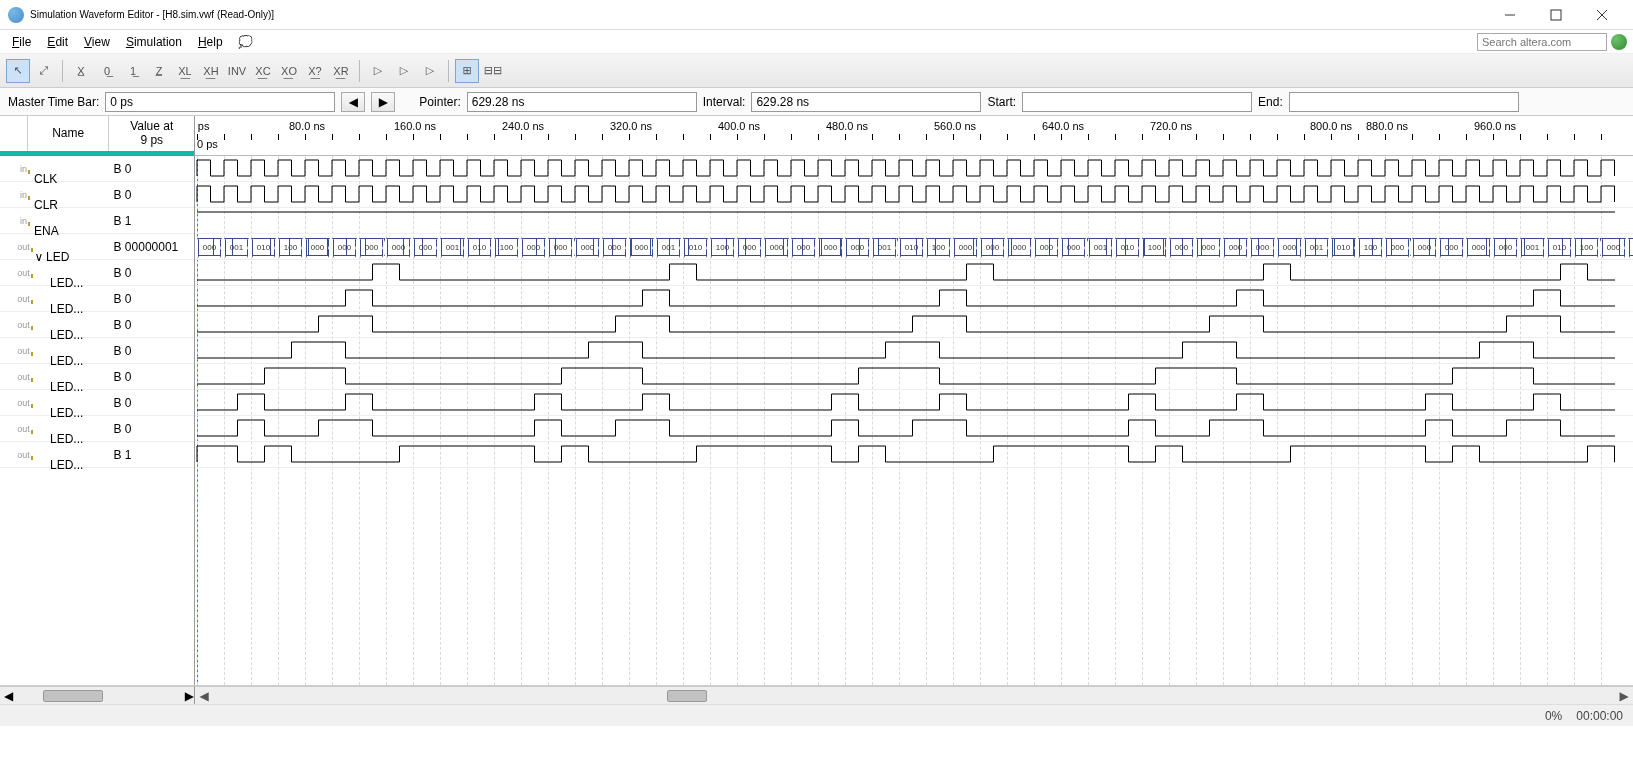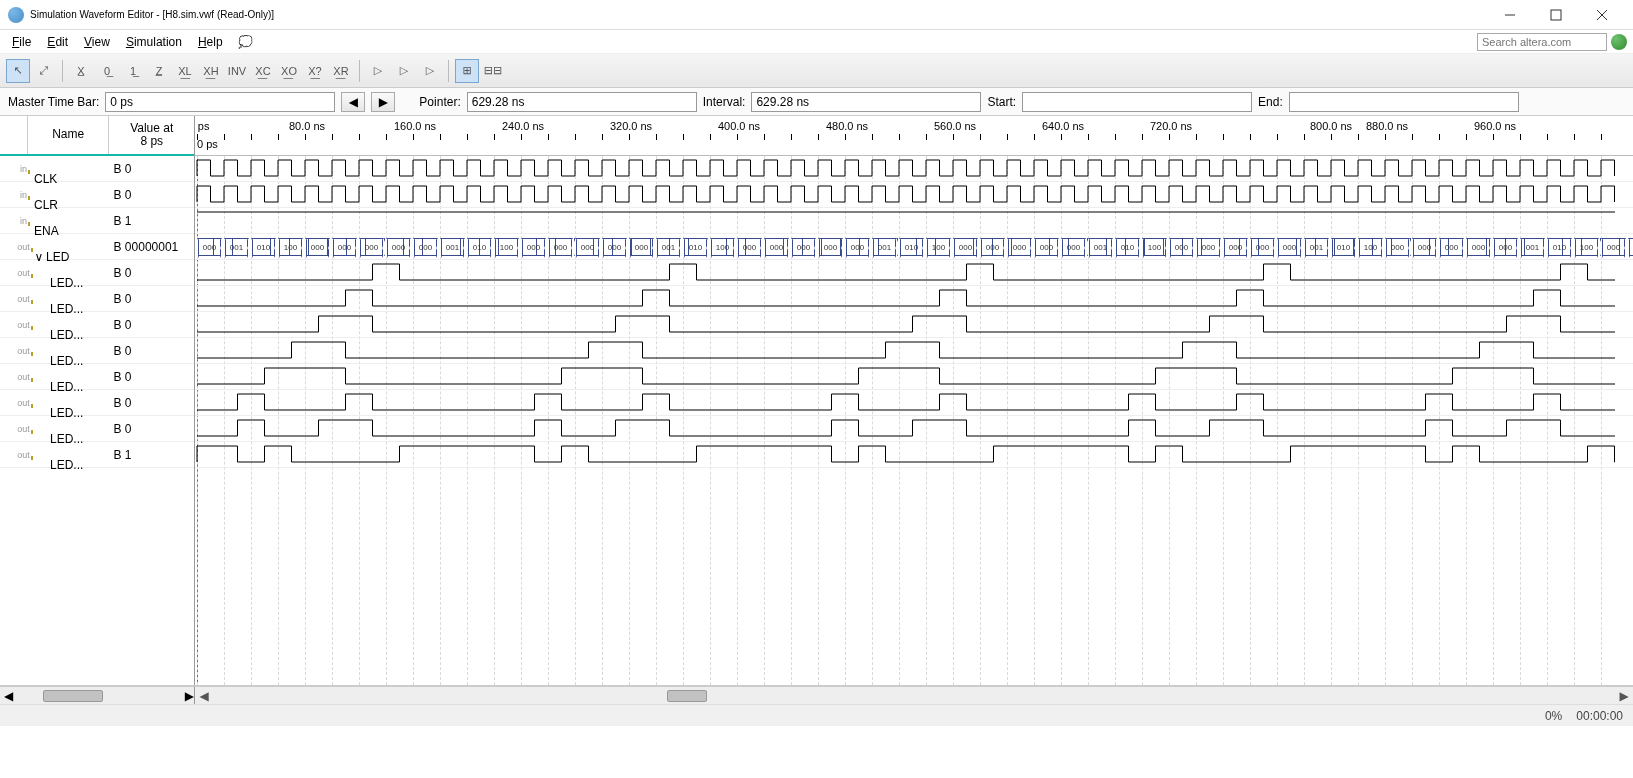--- a/index.html
+++ b/index.html
@@ -33,21 +33,21 @@
 .timebar input.field { height: 20px; border: 1px solid #999; padding: 0 4px; background: #fff; }
 .timebar .field.sm { width: 230px; }
 .timebar .field.md { width: 230px; }
 .timebar .btn-step { width: 24px; height: 20px; border: 1px solid #aaa; background: linear-gradient(#fafafa,#e6e6e6); display: inline-flex; align-items: center; justify-content: center; cursor: pointer; }
 
 
 .main { display: flex; height: 570px; border-bottom: 1px solid #ccc; }
 
 
 .sig-panel { width: 195px; border-right: 1px solid #999; display: flex; flex-direction: column; }
-.sig-head { height: 40px; display: flex; border-bottom: 2px solid #14b8a6; }
+.sig-head { height: 40px; display: flex; border-bottom: 5px solid #14b8a6; }
 .sig-head .col { display: flex; align-items: center; justify-content: center; font-size: 12px; border-right: 1px solid #ccc; text-align: center; line-height: 1.1; }
 .sig-head .c-icon { width: 28px; }
 .sig-head .c-name { width: 82px; }
 .sig-head .c-val  { width: 85px; border-right: none; }
 
 .sig-rows { flex: 1; overflow: hidden; }
 .sig-row { height: 26px; display: flex; align-items: center; border-bottom: 1px solid #eee; }
 .sig-row .c-icon { width: 28px; display: flex; align-items: flex-end; justify-content: center; padding-left: 22px; }
 .sig-row .c-name { width: 82px; padding-left: 6px; font-size: 12px; display: flex; align-items: center; gap: 2px; margin-top: 20px; }
 .sig-row .c-val  { width: 85px; padding-left: 4px; font-size: 12px; }
@@ -165,21 +165,21 @@
   <input class="field md" style="width: 230px;" value="">
 </div>
 
 <div class="main">
 
   <div class="sig-panel">
     <div class="sig-head">
       <div class="col c-icon"></div>
       <div class="col c-name">Name</div>
       <div class="col c-val" style="white-space:pre-line">Value at
-8 ps</div>
+9 ps</div>
     </div>
     <div class="sig-rows" id="sig-rows">
         <div class="sig-row">
           <div class="c-icon">
             <span class="icon-in">in</span>
             <span class="pin"></span>
           </div>
           <div class="c-name">
             <span>CLK</span>
           </div>

